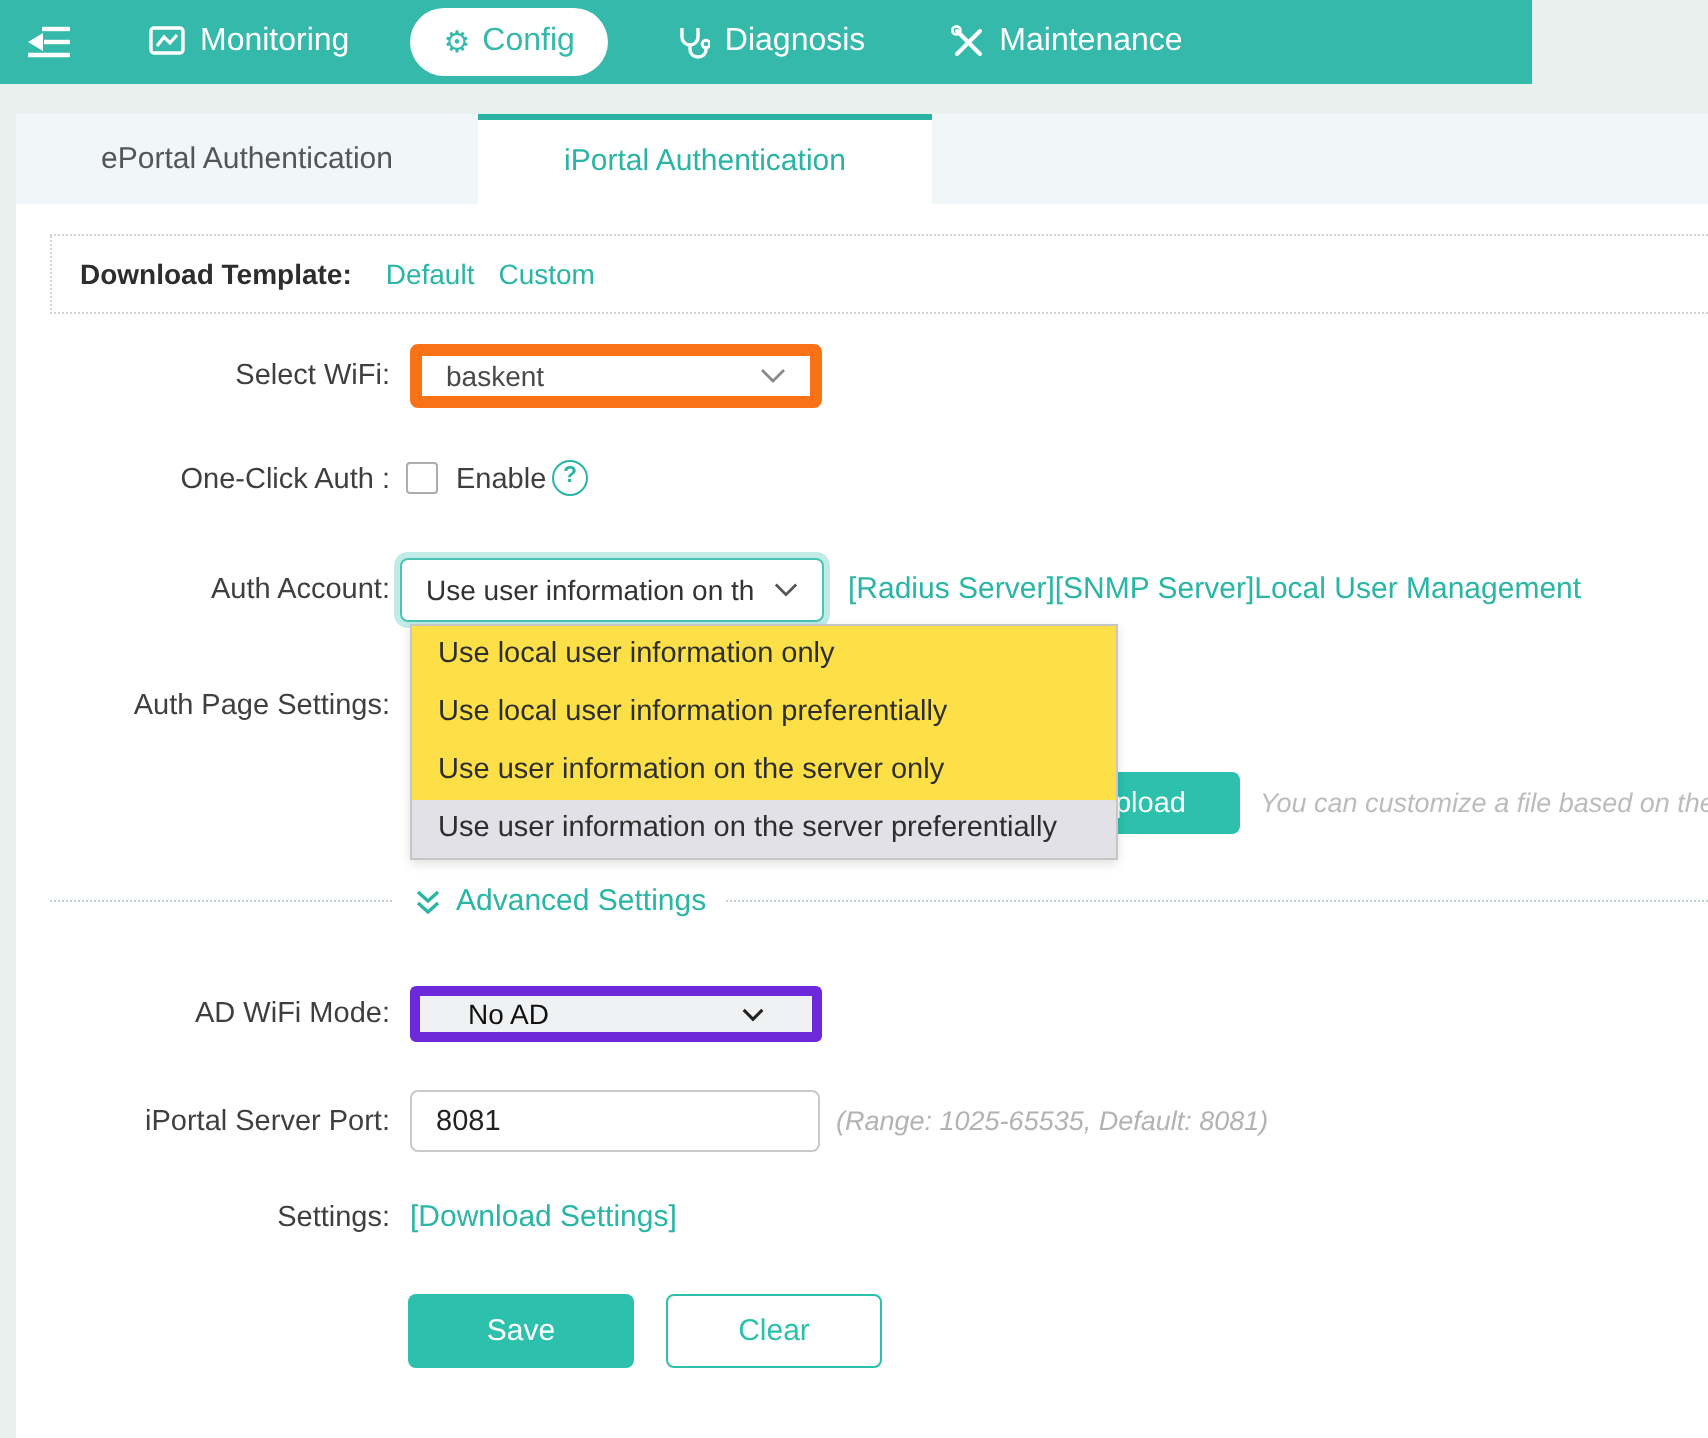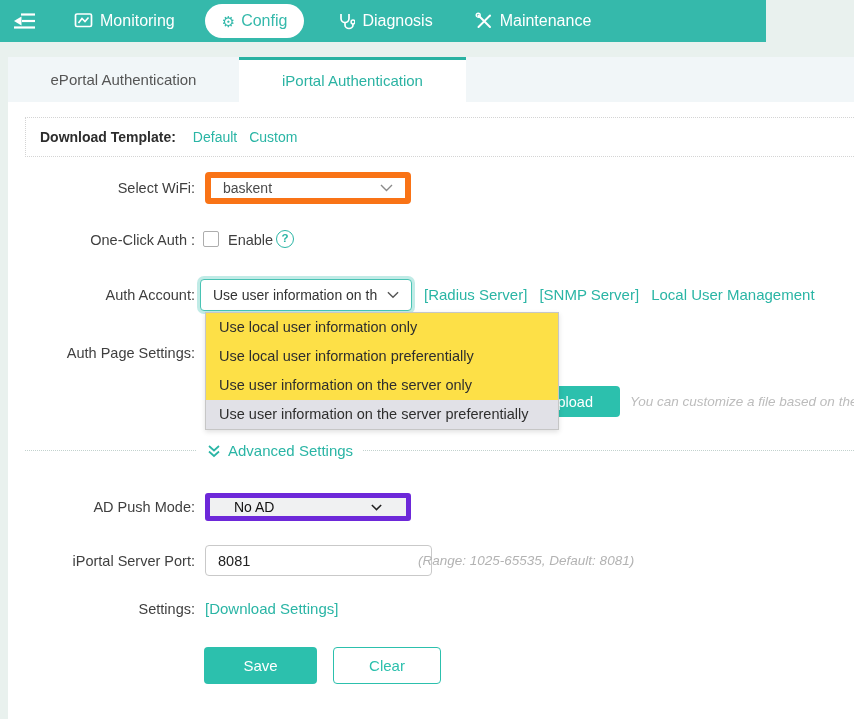--- a/index.html
+++ b/index.html
@@ -50,21 +50,21 @@
     border-radius:2px;background:#fff;cursor:pointer;}
   .enable-lab{position:absolute;left:220px;top:2px;font-size:14.5px;color:#3f3f3f;}
   .help{position:absolute;left:268px;top:0;width:18px;height:18px;border:1.5px solid var(--link);
     border-radius:50%;color:var(--link);font-size:11.5px;font-weight:bold;text-align:center;
     line-height:15px;cursor:pointer;}
   
   #row-auth{position:absolute;top:177px;left:0;right:0;height:32px;}
   #row-auth .flabel{top:8px;}
   #row-auth .ctl-select{left:192px;width:212px;border:1px solid #49c3b4;
     box-shadow:0 0 0 3px rgba(74,199,184,.35);color:#333;}
-  .auth-links{position:absolute;left:416px;top:7px;display:flex;gap:12px;font-size:15px;color:var(--link);white-space:nowrap;}
+  .auth-links{position:absolute;left:416px;top:7px;display:flex;font-size:15px;color:var(--link);white-space:nowrap;}
   .auth-links span{cursor:pointer;}
   
   #label-authpage{position:absolute;top:243px;left:0;width:187px;text-align:right;font-size:14.5px;color:#3f3f3f;}
   
   #row-upload{position:absolute;top:284px;left:0;right:0;height:31px;}
   .upload-btn{position:absolute;left:512px;width:100px;height:31px;background:var(--accent);
     border:none;border-radius:4px;color:#fff;font-size:14.5px;cursor:pointer;z-index:1;
     font-family:"Liberation Sans","DejaVu Sans",sans-serif;}
   .upload-hint{position:absolute;left:622px;top:0;line-height:31px;font-size:13.5px;color:#bcbcbc;
     font-style:italic;white-space:nowrap;}
@@ -81,21 +81,21 @@
   
   #row-adpush{position:absolute;top:391px;left:0;right:0;height:28px;}
   #row-adpush .flabel{top:6px;}
   .native-select{position:absolute;left:197px;width:206px;height:28px;background:#f0f1f2;
     border:5px solid #6d28d9;border-radius:3px;display:flex;align-items:center;
     padding:0 24px;font-size:14px;color:#111;cursor:pointer;}
   .native-select .chev{margin-left:auto;}
   
   #row-port{position:absolute;top:443px;left:0;right:0;height:31px;}
   #row-port .flabel{top:8px;padding-left:11px;}
-  .text-input{position:absolute;left:197px;width:227px;height:31px;border:1px solid #c9c9c9;
+  .text-input{position:absolute;left:197px;width:205px;height:31px;border:1px solid #c9c9c9;
     border-radius:4px;padding:12px 12px;font-size:14.5px;color:#222;
     font-family:"Liberation Sans","DejaVu Sans",sans-serif;}
   .port-hint{position:absolute;left:410px;top:0;line-height:31px;font-size:13.5px;color:#b3b3b3;
     font-style:italic;white-space:nowrap;}
   
   #row-settings{position:absolute;top:498px;left:0;right:0;height:20px;}
   #row-settings .flabel{top:1px;}
   .settings-link{position:absolute;left:197px;top:0;font-size:15px;color:var(--link);cursor:pointer;}
   
   #row-actions{position:absolute;top:545px;left:0;right:0;height:37px;}
@@ -213,21 +213,21 @@
   <div class="adv-divider"></div>
   <div class="adv-toggle">
     <svg width="14" height="14" viewBox="0 0 14 14">
       <polyline points="2,2 7,6.5 12,2" fill="none" stroke="#2ab5a5" stroke-width="1.7"></polyline>
       <polyline points="2,7.5 7,12 12,7.5" fill="none" stroke="#2ab5a5" stroke-width="1.7"></polyline>
     </svg>
     <span>Advanced Settings</span>
   </div>
 
   <div id="row-adpush">
-    <span class="flabel">AD Push Mode:</span>
+    <span class="flabel">AD WiFi Mode:</span>
     <div class="native-select">
       <span>No AD</span>
       <svg class="chev" width="11" height="7" viewBox="0 0 13 8">
         <polyline points="1,1 6.5,6.5 12,1" fill="none" stroke="#222" stroke-width="1.8"></polyline>
       </svg>
     </div>
   </div>
 
   <div id="row-port">
     <span class="flabel">iPortal Server Port:</span>

